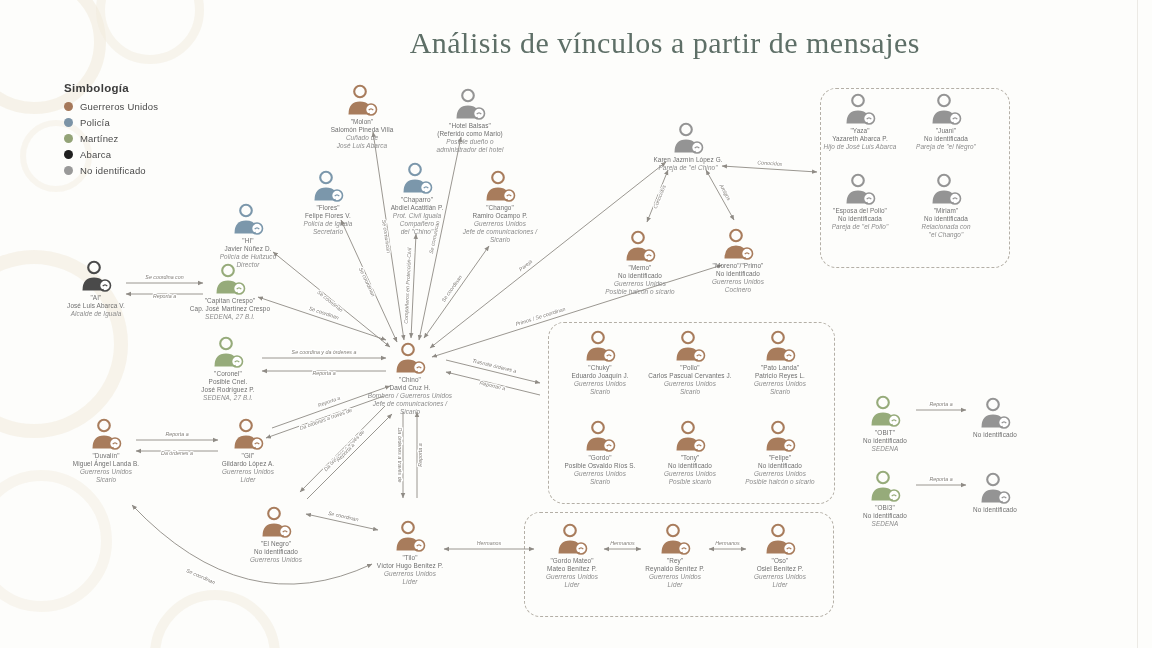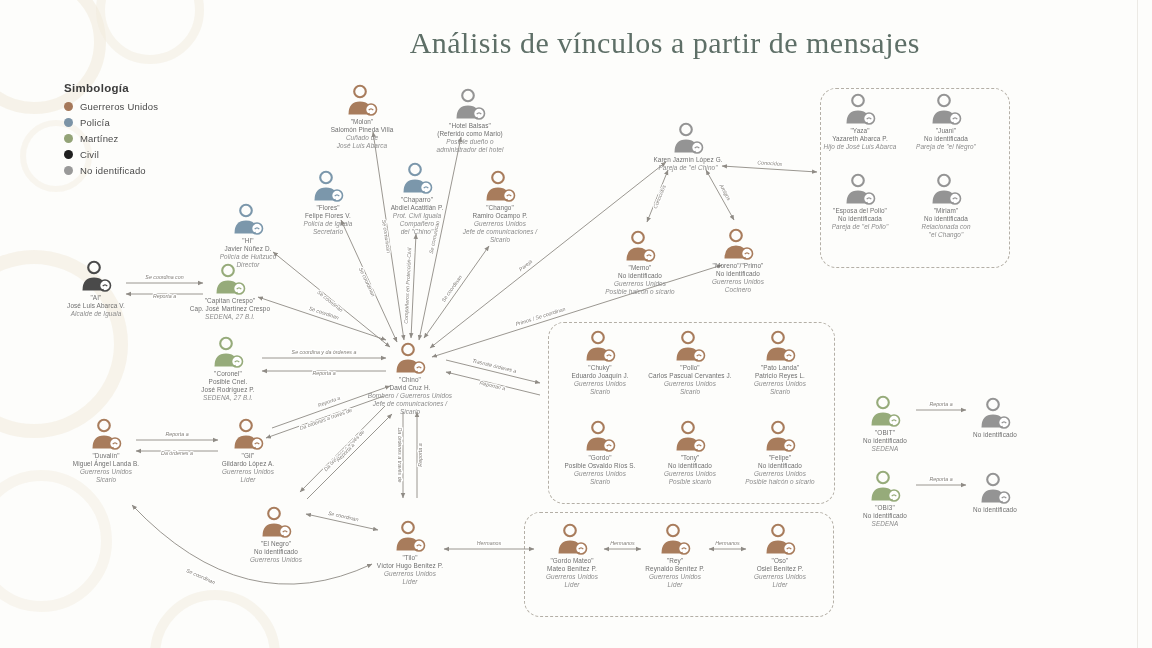--- a/index.html
+++ b/index.html
@@ -52,21 +52,21 @@
   <div class="legend-item">
       <span class="dot" style="background: rgb(123, 147, 166);"></span>
       <span>Policía</span>
     </div>
   <div class="legend-item">
       <span class="dot" style="background: rgb(147, 163, 119);"></span>
       <span>Martínez</span>
     </div>
   <div class="legend-item">
       <span class="dot" style="background: rgb(31, 31, 31);"></span>
-      <span>Civil</span>
+      <span>Abarca</span>
     </div>
   <div class="legend-item">
       <span class="dot" style="background: rgb(153, 153, 153);"></span>
       <span>No identificado</span>
     </div>
 </div>
 
 <div id="boxes">
     <div class="gbox" style="left: 820px; top: 88px; width: 188px; height: 178px;"></div>
     <div class="gbox" style="left: 548px; top: 322px; width: 285px; height: 180px;"></div>

